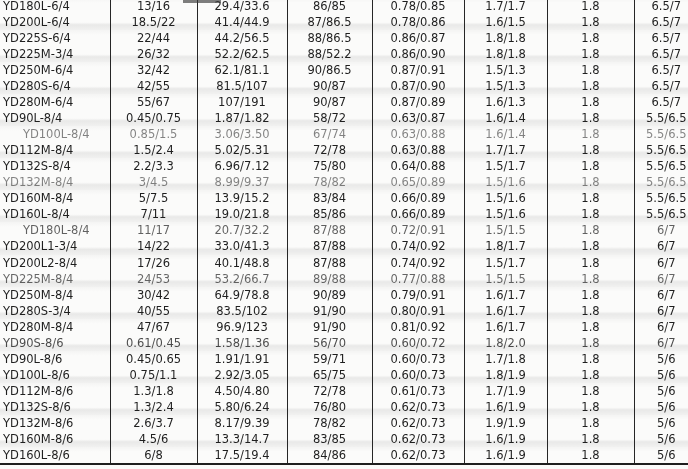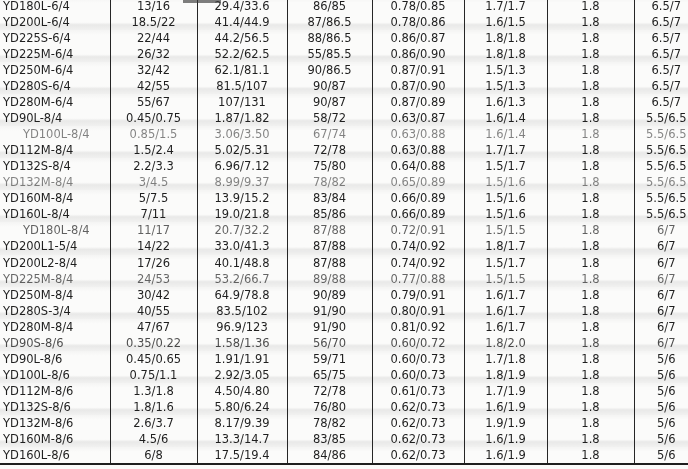--- a/index.html
+++ b/index.html
@@ -116,24 +116,24 @@
           <td class="model-cell">YD225S-6/4</td>
           <td>22/44</td>
           <td>44.2/56.5</td>
           <td>88/86.5</td>
           <td>0.86/0.87</td>
           <td>1.8/1.8</td>
           <td>1.8</td>
           <td class="last-cell">6.5/7</td>
         </tr>
         <tr>
-          <td class="model-cell">YD225M-6/4</td>
+          <td class="model-cell">YD225M-3/4</td>
           <td>26/32</td>
           <td>52.2/62.5</td>
-          <td>55/85.5</td>
+          <td>88/52.2</td>
           <td>0.86/0.90</td>
           <td>1.8/1.8</td>
           <td>1.8</td>
           <td class="last-cell">6.5/7</td>
         </tr>
         <tr>
           <td class="model-cell">YD250M-6/4</td>
           <td>32/42</td>
           <td>62.1/81.1</td>
           <td>90/86.5</td>
@@ -148,21 +148,21 @@
           <td>81.5/107</td>
           <td>90/87</td>
           <td>0.87/0.90</td>
           <td>1.5/1.3</td>
           <td>1.8</td>
           <td class="last-cell">6.5/7</td>
         </tr>
         <tr>
           <td class="model-cell">YD280M-6/4</td>
           <td>55/67</td>
-          <td>107/131</td>
+          <td>107/191</td>
           <td>90/87</td>
           <td>0.87/0.89</td>
           <td>1.6/1.3</td>
           <td>1.8</td>
           <td class="last-cell">6.5/7</td>
         </tr>
         <tr>
           <td class="model-cell">YD90L-8/4</td>
           <td>0.45/0.75</td>
           <td>1.87/1.82</td>
@@ -236,21 +236,21 @@
           <td class="model-cell">YD180L-8/4</td>
           <td>11/17</td>
           <td>20.7/32.2</td>
           <td>87/88</td>
           <td>0.72/0.91</td>
           <td>1.5/1.5</td>
           <td>1.8</td>
           <td class="last-cell">6/7</td>
         </tr>
         <tr>
-          <td class="model-cell">YD200L1-5/4</td>
+          <td class="model-cell">YD200L1-3/4</td>
           <td>14/22</td>
           <td>33.0/41.3</td>
           <td>87/88</td>
           <td>0.74/0.92</td>
           <td>1.8/1.7</td>
           <td>1.8</td>
           <td class="last-cell">6/7</td>
         </tr>
         <tr>
           <td class="model-cell">YD200L2-8/4</td>
@@ -297,21 +297,21 @@
           <td>47/67</td>
           <td>96.9/123</td>
           <td>91/90</td>
           <td>0.81/0.92</td>
           <td>1.6/1.7</td>
           <td>1.8</td>
           <td class="last-cell">6/7</td>
         </tr>
         <tr>
           <td class="model-cell">YD90S-8/6</td>
-          <td>0.35/0.22</td>
+          <td>0.61/0.45</td>
           <td>1.58/1.36</td>
           <td>56/70</td>
           <td>0.60/0.72</td>
           <td>1.8/2.0</td>
           <td>1.8</td>
           <td class="last-cell">6/7</td>
         </tr>
         <tr>
           <td class="model-cell">YD90L-8/6</td>
           <td>0.45/0.65</td>
@@ -337,21 +337,21 @@
           <td>1.3/1.8</td>
           <td>4.50/4.80</td>
           <td>72/78</td>
           <td>0.61/0.73</td>
           <td>1.7/1.9</td>
           <td>1.8</td>
           <td class="last-cell">5/6</td>
         </tr>
         <tr>
           <td class="model-cell">YD132S-8/6</td>
-          <td>1.8/1.6</td>
+          <td>1.3/2.4</td>
           <td>5.80/6.24</td>
           <td>76/80</td>
           <td>0.62/0.73</td>
           <td>1.6/1.9</td>
           <td>1.8</td>
           <td class="last-cell">5/6</td>
         </tr>
         <tr>
           <td class="model-cell">YD132M-8/6</td>
           <td>2.6/3.7</td>

